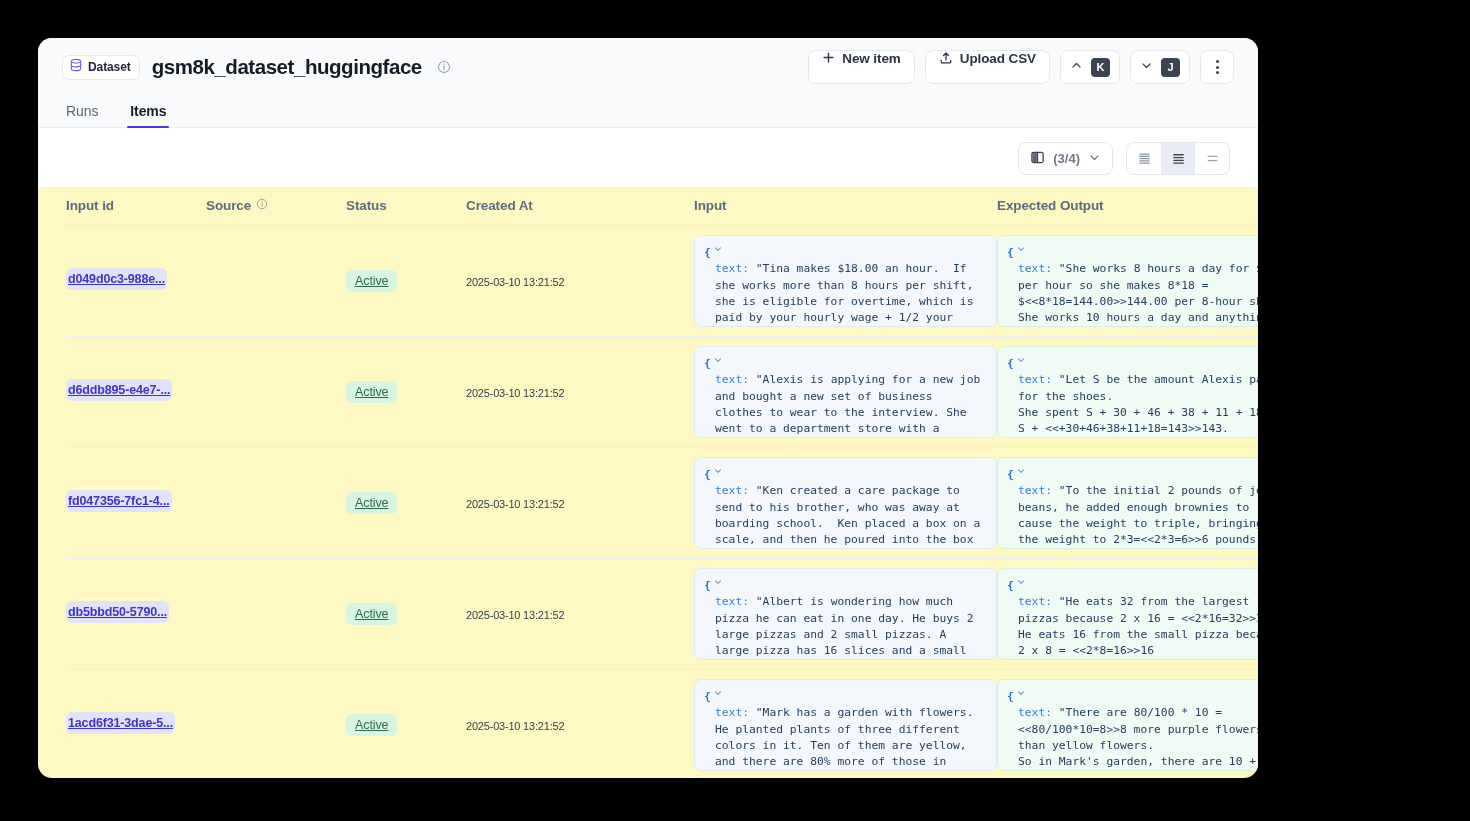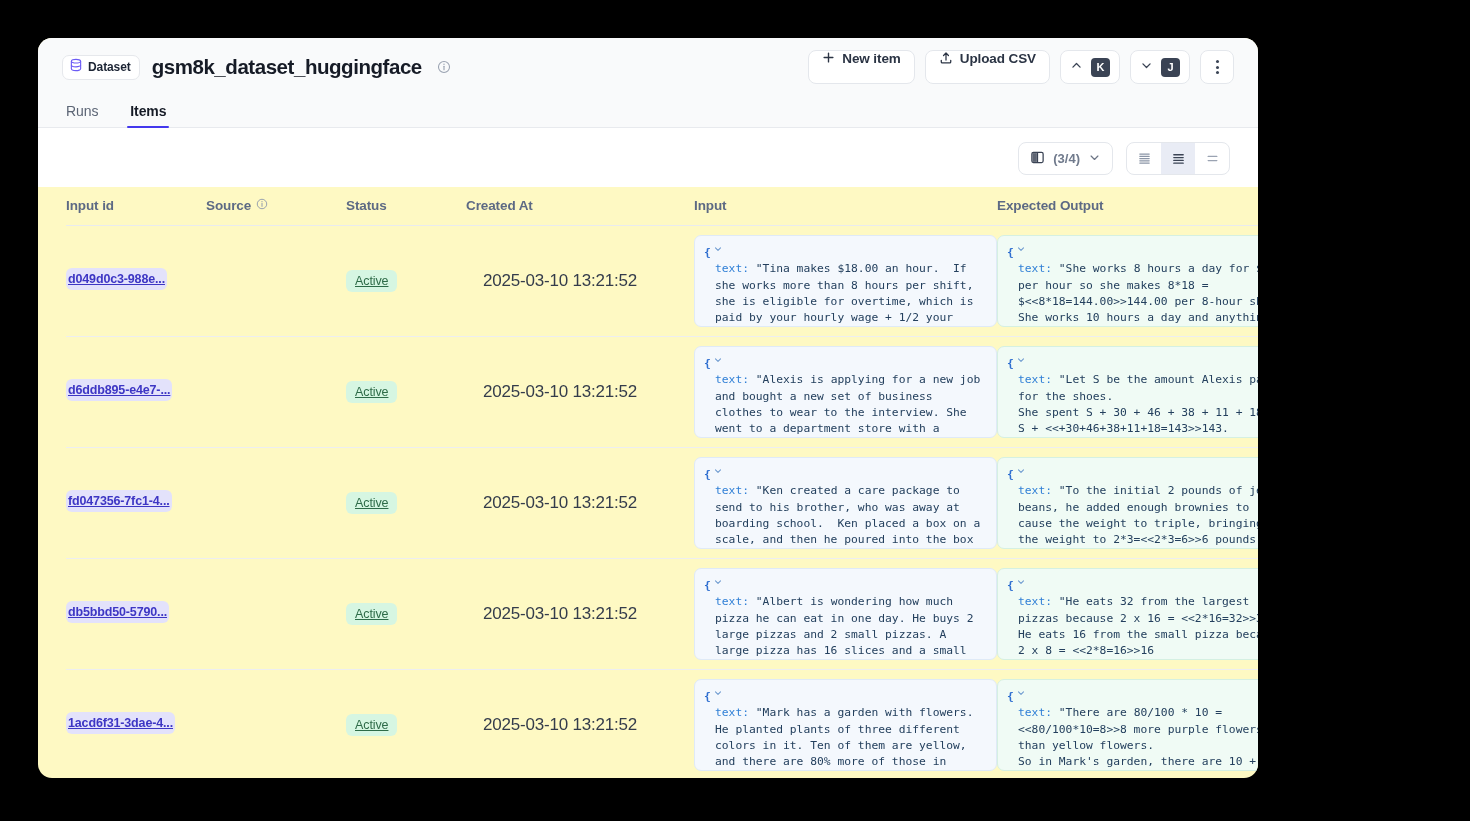--- a/index.html
+++ b/index.html
@@ -272,25 +272,24 @@
     color: #2e6b48;
     border-radius: 6px;
     padding: 4px 9px;
     font-size: 12.5px;
     font-weight: 500;
     letter-spacing: -0.1px;
     text-decoration: underline;
   }
 
   .date-cell {
-    font-size: 17px;
+    font-size: 11px;
     color: #343c4b;
     letter-spacing: -0.2px;
     white-space: nowrap;
-    margin-left: 17px;
   }
 
   .json-box {
     border-radius: 7px;
     padding: 7px 9px 6px 9px;
     height: 92px;
     overflow: hidden;
     position: relative;
     font-family: "DejaVu Sans Mono", monospace;
     font-size: 11.3px;
@@ -598,21 +597,21 @@
 He eats 16 from the small pizza because 2 x 8 = &lt;&lt;2*8=16&gt;&gt;16
 He eats 48 pieces because 32 + 16 =</span></div></div>
             </td>
             <td class="kebab-cell"><span class="kebab">
                 <i></i>
                 <i></i>
                 <i></i>
               </span></td>
           </tr>
           <tr>
-            <td><span class="id-badge">1acd6f31-3dae-4...</span></td>
+            <td><span class="id-badge">1acd6f31-3dae-5...</span></td>
             <td><span></span></td>
             <td><span class="status-pill">Active</span></td>
             <td><span class="date-cell">2025-03-10 13:21:52</span></td>
             <td>
               <div class="json-box input"><span class="json-brace">{</span><span class="chev"><svg width="10" height="10" viewBox="0 0 16 16" fill="none">
                     <path d="M4 6.3L8 10.3l4-4" stroke="#6e9ad0" stroke-width="1.7" stroke-linecap="round" stroke-linejoin="round"></path>
                   </svg></span><div class="json-body"><span class="json-key">text: </span><span>"Mark has a garden with flowers. He planted plants of three different colors in it. Ten of them are yellow, and there are 80% more of those in purple. There are only 25% as many</span></div></div>
             </td>
             <td>
               <div class="json-box output"><span class="json-brace">{</span><span class="chev"><svg width="10" height="10" viewBox="0 0 16 16" fill="none">

